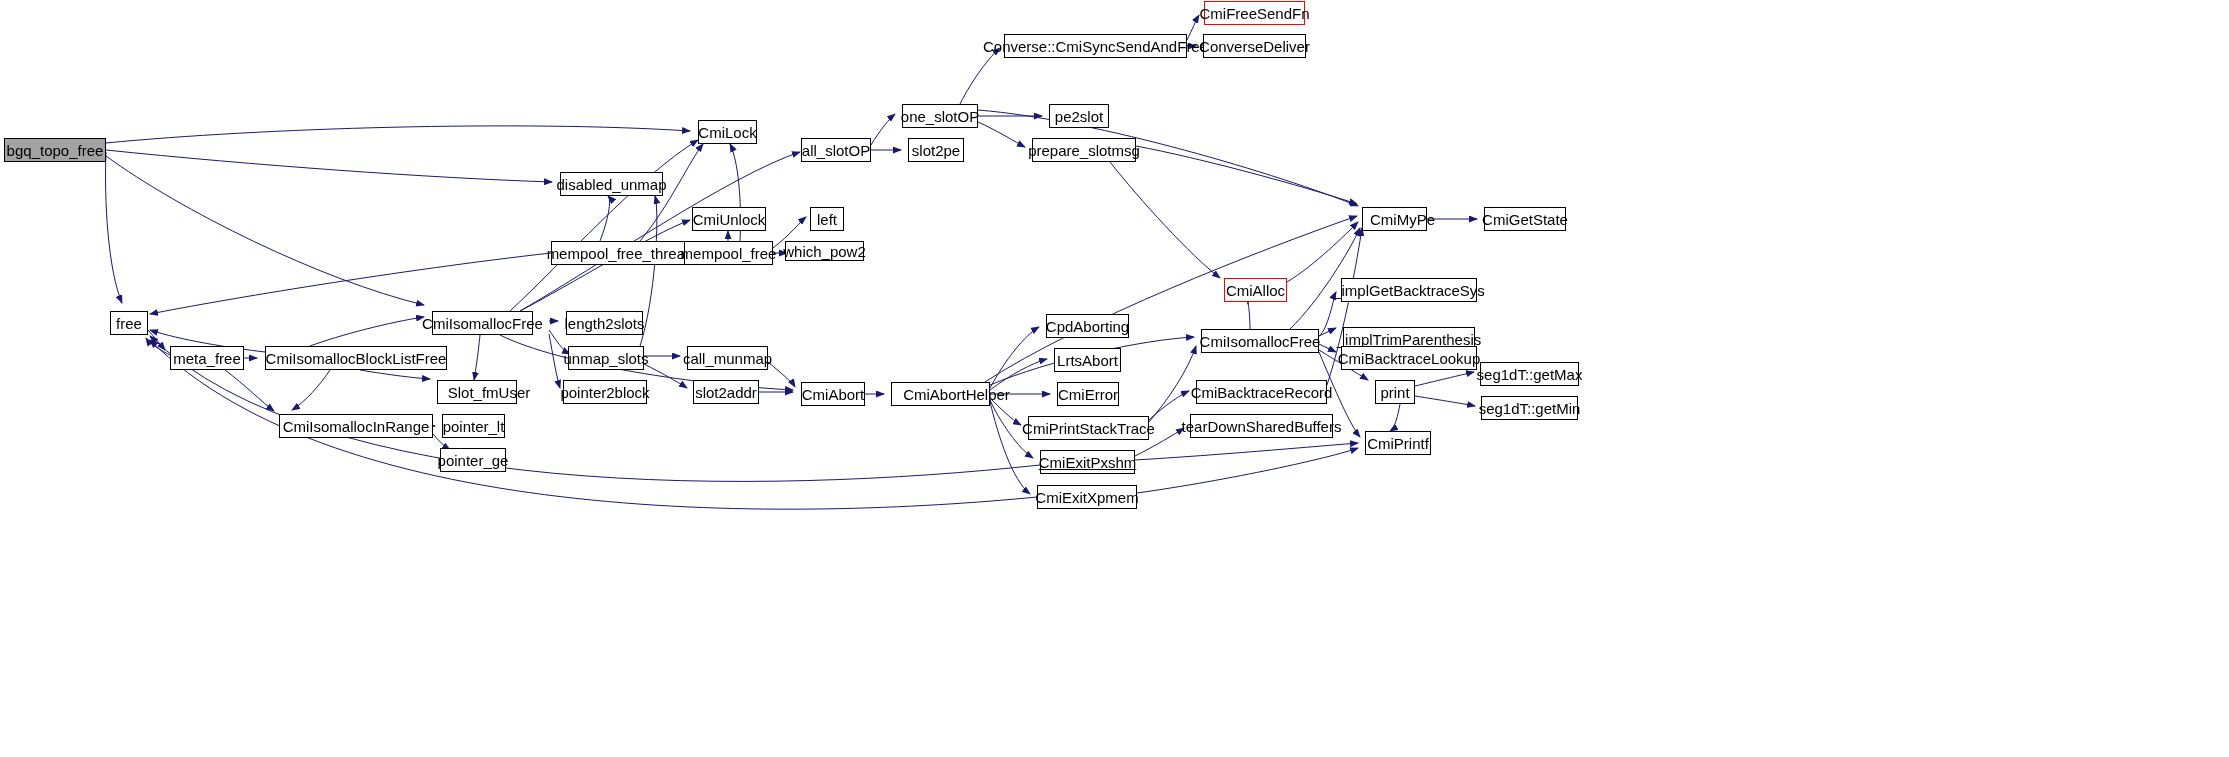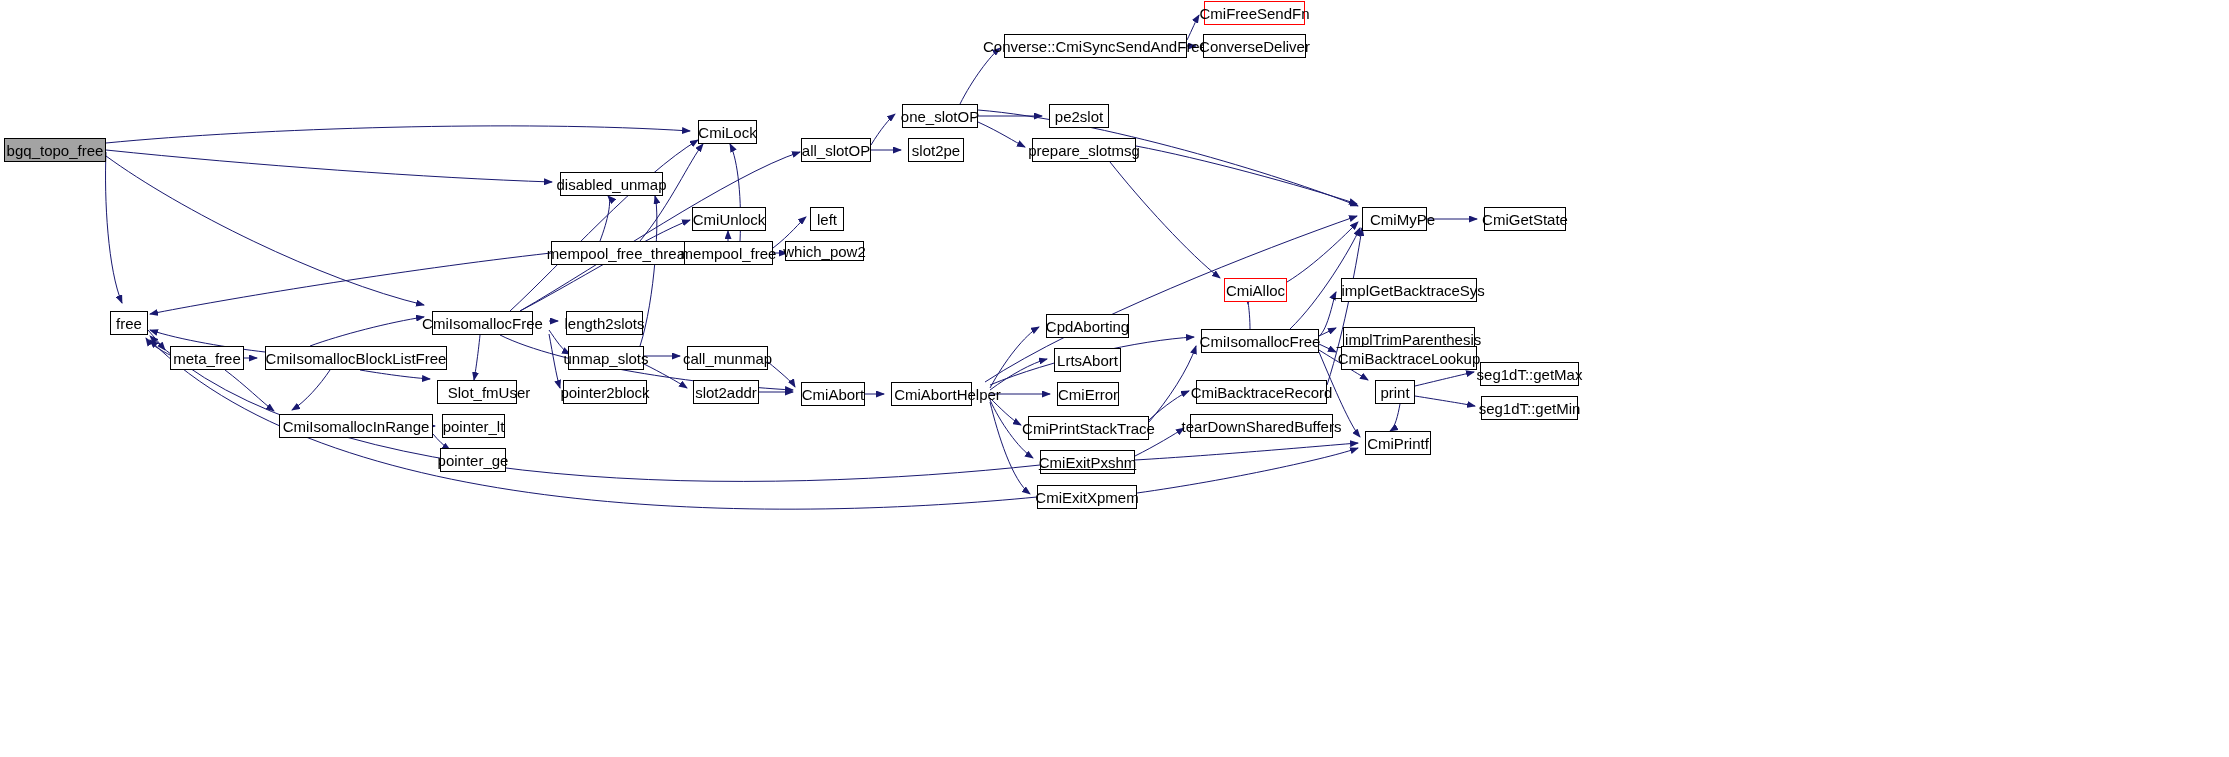--- a/index.html
+++ b/index.html
@@ -153,21 +153,21 @@
       <div class="node" style="left: 1343px; top: 312px; width: 132px; height: 24px; margin-top: 15px;">_implTrimParenthesis</div>
       <div class="node" style="left: 1341px; top: 346px; width: 136px; height: 24px;">CmiBacktraceLookup</div>
       <div class="node" style="left: 1201px; top: 329px; width: 118px; height: 24px;">CmiIsomallocFree</div>
       <div class="node" style="left: 1196px; top: 380px; width: 131px; height: 24px;">CmiBacktraceRecord</div>
       <div class="node" style="left: 1190px; top: 414px; width: 143px; height: 24px;">tearDownSharedBuffers</div>
       <div class="node" style="left: 1375px; top: 380px; width: 40px; height: 24px;">print</div>
       <div class="node" style="left: 1480px; top: 362px; width: 99px; height: 24px;">seg1dT::getMax</div>
       <div class="node" style="left: 1481px; top: 396px; width: 97px; height: 24px;">seg1dT::getMin</div>
       <div class="node" style="left: 1365px; top: 431px; width: 66px; height: 24px;">CmiPrintf</div>
       <div class="node" style="left: 801px; top: 382px; width: 64px; height: 24px;">CmiAbort</div>
-      <div class="node" style="left: 891px; top: 382px; width: 81px; height: 24px; padding-left: 32px;">CmiAbortHelper</div>
+      <div class="node" style="left: 891px; top: 382px; width: 99px; height: 24px; padding-left: 32px;">CmiAbortHelper</div>
       <div class="node" style="left: 1046px; top: 314px; width: 83px; height: 24px;">CpdAborting</div>
       <div class="node" style="left: 1054px; top: 348px; width: 67px; height: 24px;">LrtsAbort</div>
       <div class="node" style="left: 1057px; top: 382px; width: 62px; height: 24px;">CmiError</div>
       <div class="node" style="left: 1028px; top: 416px; width: 121px; height: 24px;">CmiPrintStackTrace</div>
       <div class="node" style="left: 1040px; top: 450px; width: 95px; height: 24px; text-decoration: underline;">CmiExitPxshm</div>
       <div class="node" style="left: 1037px; top: 485px; width: 100px; height: 24px;">CmiExitXpmem</div>
     </div>
 </div>
 
 </body></html>

